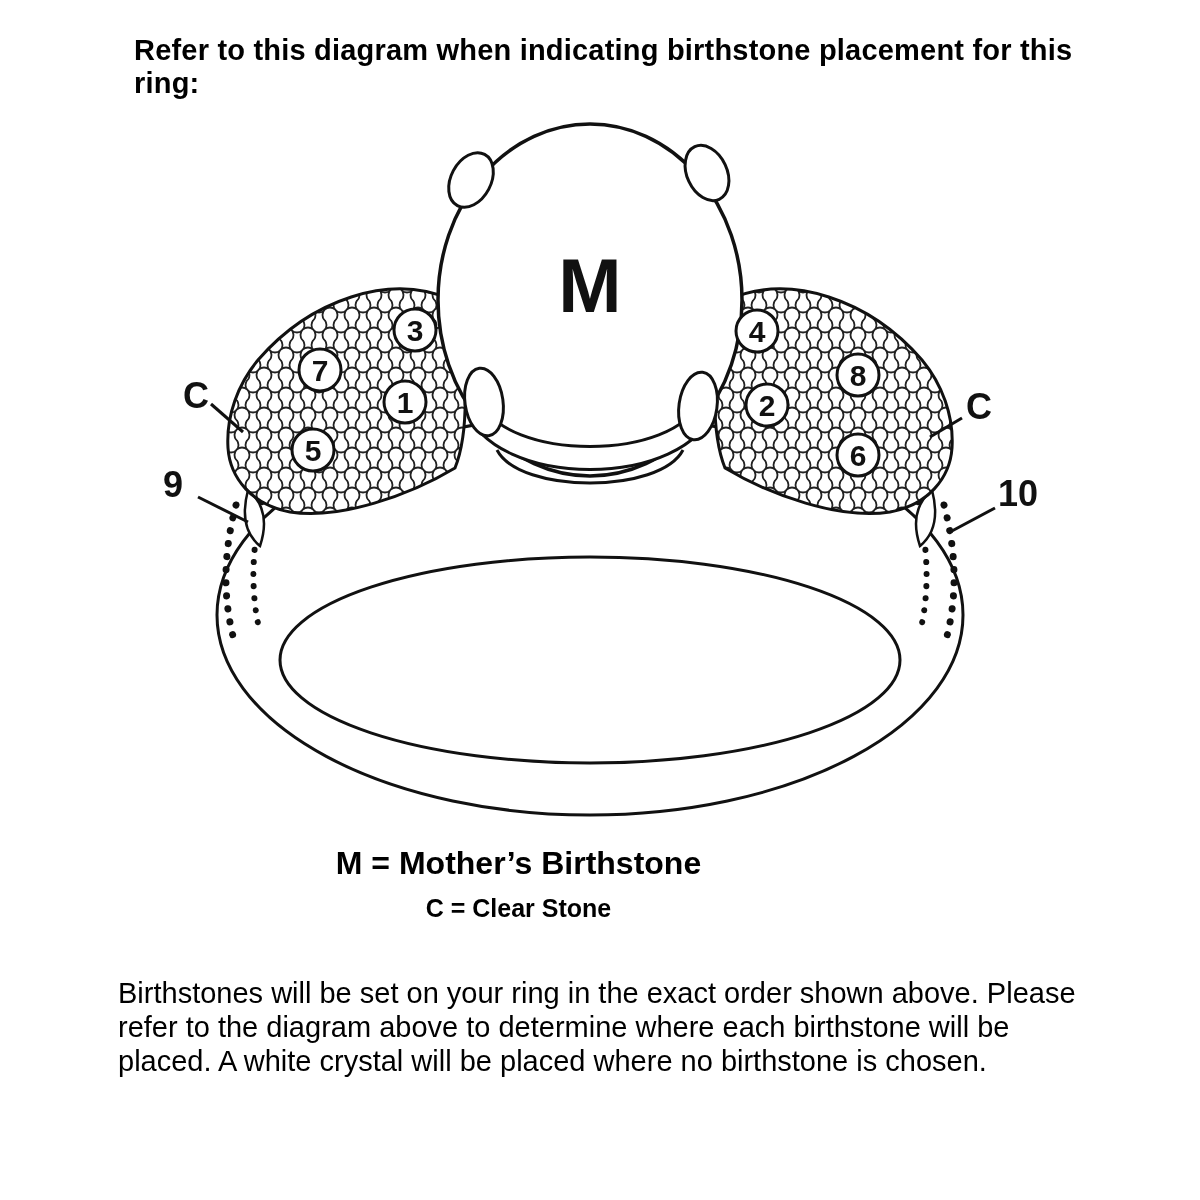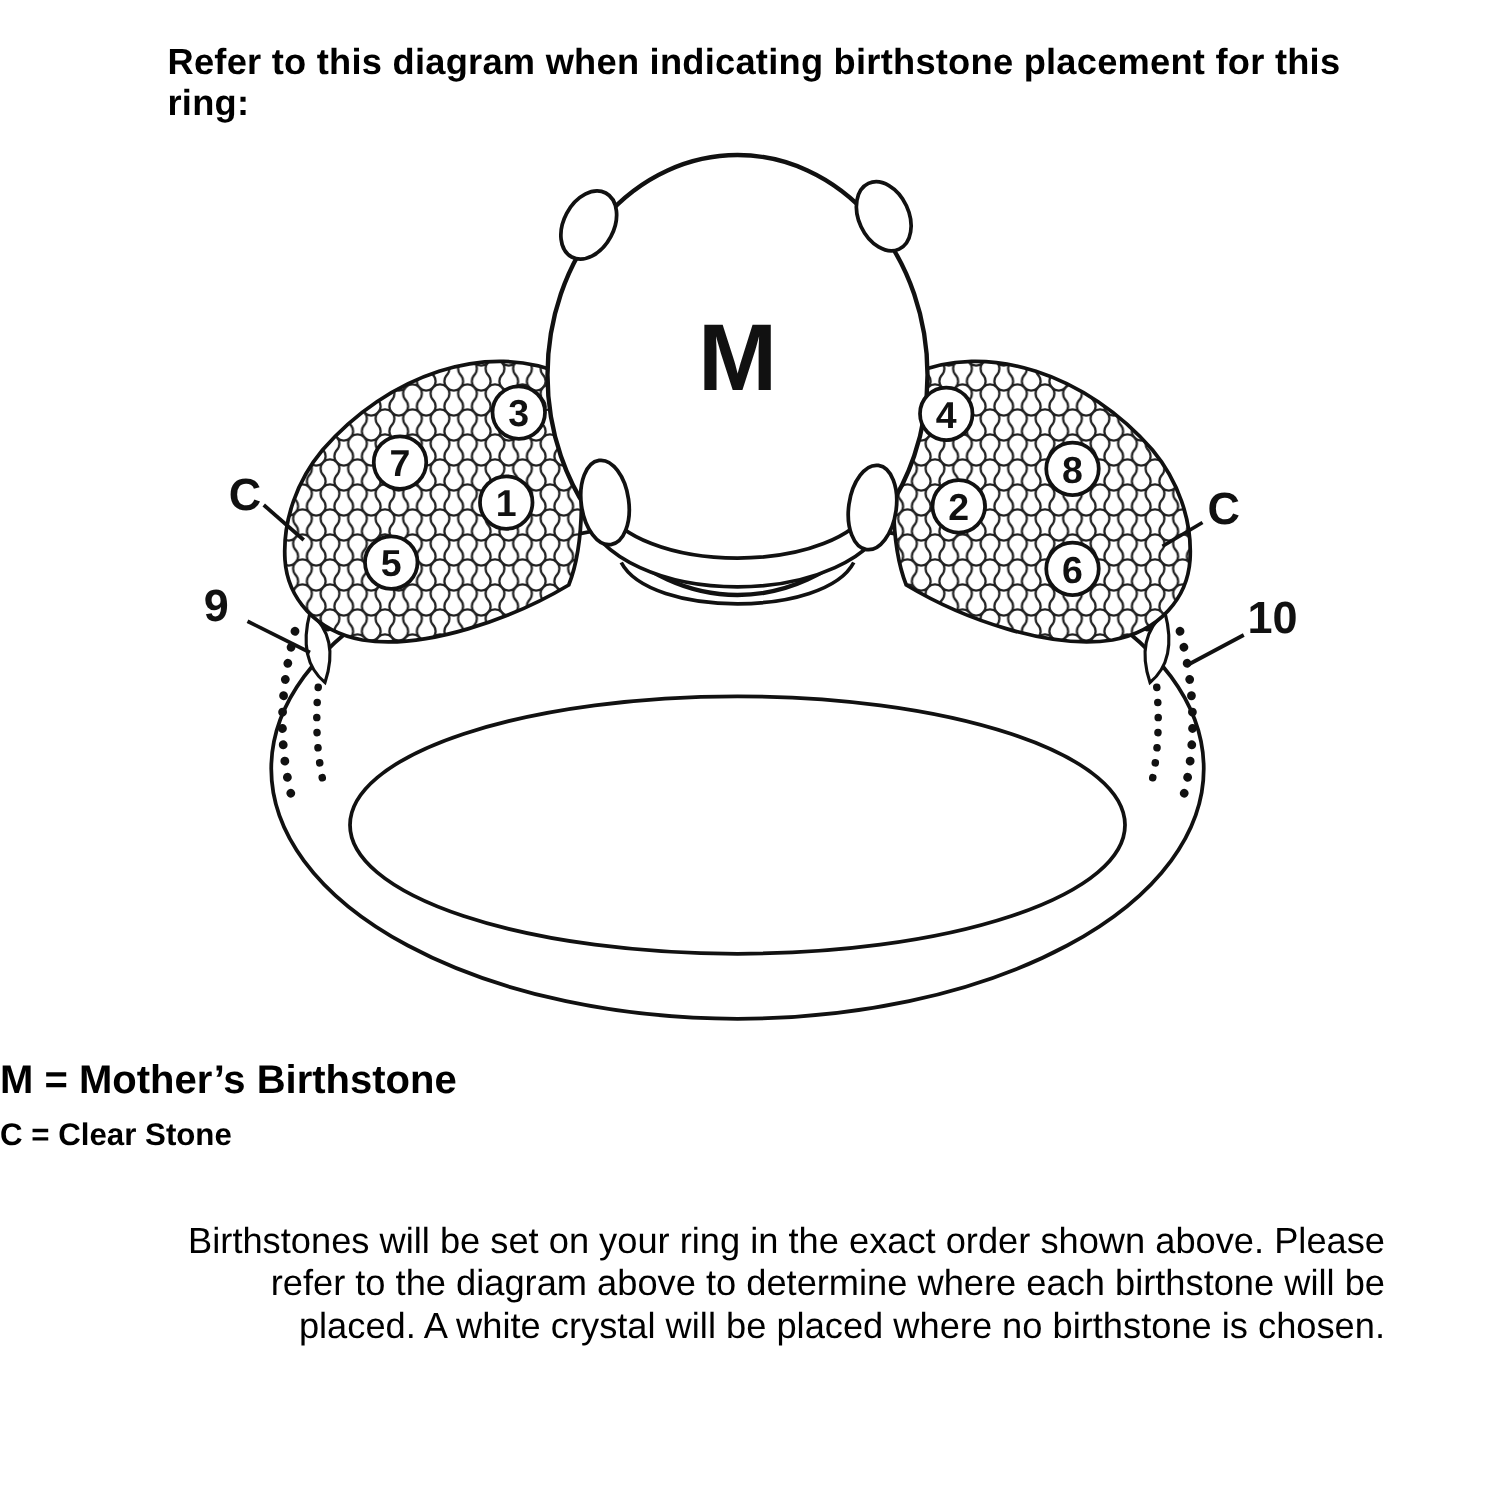--- a/index.html
+++ b/index.html
@@ -18,41 +18,40 @@
     font-size:29px;
     font-weight:bold;
     letter-spacing:0.2px;
   }
   .ring-svg{
     position:absolute;
     left:0; top:85px;
   }
   .legend{
     position:absolute;
-    left:0; top:845px;
+    left:15px; top:845px;
     width:1007px;
-    text-align:left;
+    text-align:center;
   }
   .legend-mother{
     font-size:32px;
     font-weight:bold;
   }
   .legend-clear{
     margin-top:12px;
     font-size:25px;
     font-weight:bold;
   }
   .notes{
     position:absolute;
     left:118px; top:976px;
     width:990px;
     font-size:29px;
     line-height:34px;
     font-weight:400;
-    text-align:right;
   }
   svg text{
     font-family:"Liberation Sans", sans-serif;
     font-weight:bold;
     fill:#111;
   }
 </style>
 </head>
 <body>
 

